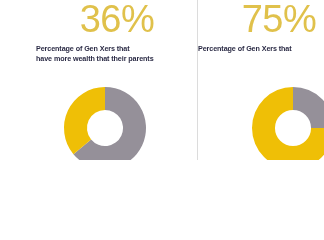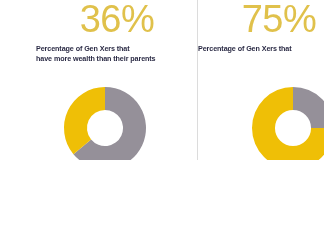--- a/index.html
+++ b/index.html
@@ -95,21 +95,21 @@
 <body>
 
 <div class="infographic">
 
   <div class="panel panel-left">
 
     <div class="stat-number">36%</div>
 
     <div class="caption">
       <span class="line">Percentage of Gen Xers that</span>
-      <span class="line">have more wealth than their parents</span>
+      <span class="line">have more wealth that their parents</span>
     </div>
 
     <div class="donut-wrap">
       <svg class="donut-svg" width="100" height="100" viewBox="0 0 100 100">
 
         <path id="wealth-gray" fill="#959099" d="M 50 9 A 41 41 0 1 1 18.408957046192644 76.13438357969628 L 36.09994110032476 61.49912877506637 A 18.04 18.04 0 1 0 50 31.96 Z"></path>
 
         <path id="wealth-yellow" fill="#EFBF06" d="M 18.408957046192644 76.13438357969628 A 41 41 0 0 1 49.99999999999999 9 L 50 31.96 A 18.04 18.04 0 0 0 36.09994110032476 61.49912877506637 Z"></path>
       </svg>
     </div>

